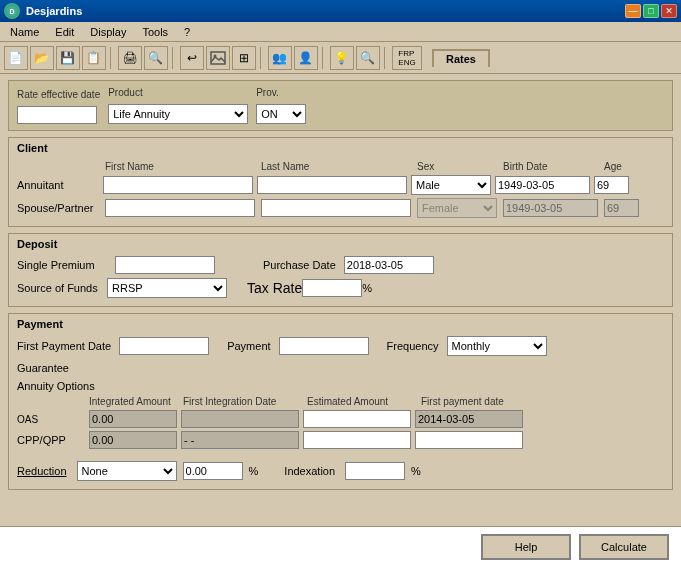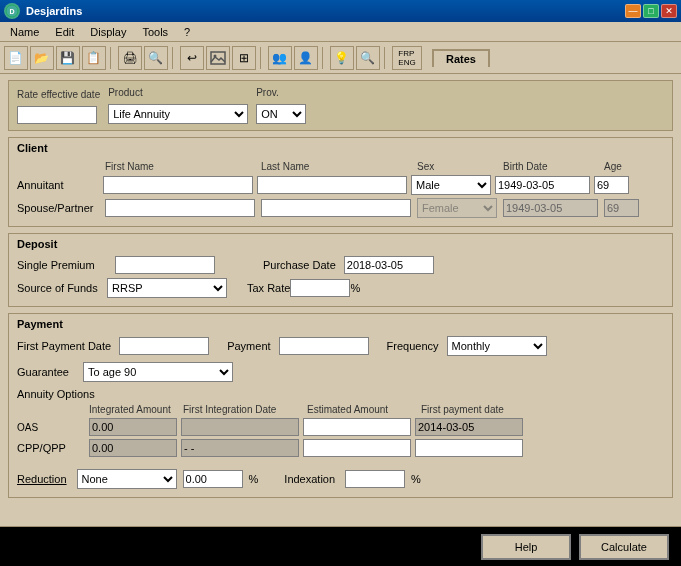--- a/index.html
+++ b/index.html
@@ -159,21 +159,21 @@
       color: #666;
     }
 
     
     .bottom-bar {
       position: absolute;
       bottom: 0;
       left: 0;
       right: 0;
       height: 40px;
-      background: #000000;
+      background: #ffffff;
       border-top: 1px solid #a09070;
       display: flex;
       align-items: center;
       justify-content: flex-end;
       padding: 0 12px;
       gap: 8px;
     }
     .action-btn {
       width: 90px; height: 26px;
       background: #d4c9b0;
@@ -312,21 +312,21 @@
       <input type="text" style="width: 90px;" value="2018-03-05">
     </div>
 
     <div style="display:flex; align-items:center; gap:0;">
       <span style="width:90px; font-size:11px;">Source of Funds</span>
       <select style="width:120px;">
         <option>RRSP</option>
         <option>TFSA</option>
         <option>Non-Registered</option>
       </select>
-      <span style="margin-left:20px; font-size:11px;">Tax Rate</span>
+      <span style="margin-left:20px; font-size:14px;">Tax Rate</span>
       <input type="text" style="width: 60px;">
       <span>%</span>
     </div>
   </div>
 
   <div class="section">
     <div class="section-title">Payment</div>
 
     <div style="display:flex; align-items:center; gap:8px; margin-bottom:6px;">
       <span style="font-size:11px;">First Payment Date</span>
@@ -337,27 +337,20 @@
       <select style="width:100px;">
         <option>Monthly</option>
         <option>Quarterly</option>
         <option>Semi-Annual</option>
         <option>Annual</option>
       </select>
     </div>
 
     <div style="display:flex; align-items:center; gap:8px; margin-bottom:6px;">
       <span style="font-size:11px;">Guarantee</span>
-      <select style="width:150px; margin-left:6px;">
-        <option>To age 90</option>
-        <option>10 years</option>
-        <option>15 years</option>
-        <option>20 years</option>
-        <option>None</option>
-      </select>
     </div>
 
     <div>
       <div style="font-size:11px; margin-bottom:4px;">Annuity Options</div>
 
       <div style="display:flex; align-items:flex-end; gap:4px; margin-bottom:3px; padding-left:72px;">
         <span class="col-label" style="width:90px;">Integrated Amount</span>
         <span class="col-label" style="width:120px;">First Integration Date</span>
         <span class="col-label" style="width:110px;">Estimated Amount</span>
         <span class="col-label" style="width:110px;">First payment date</span>

